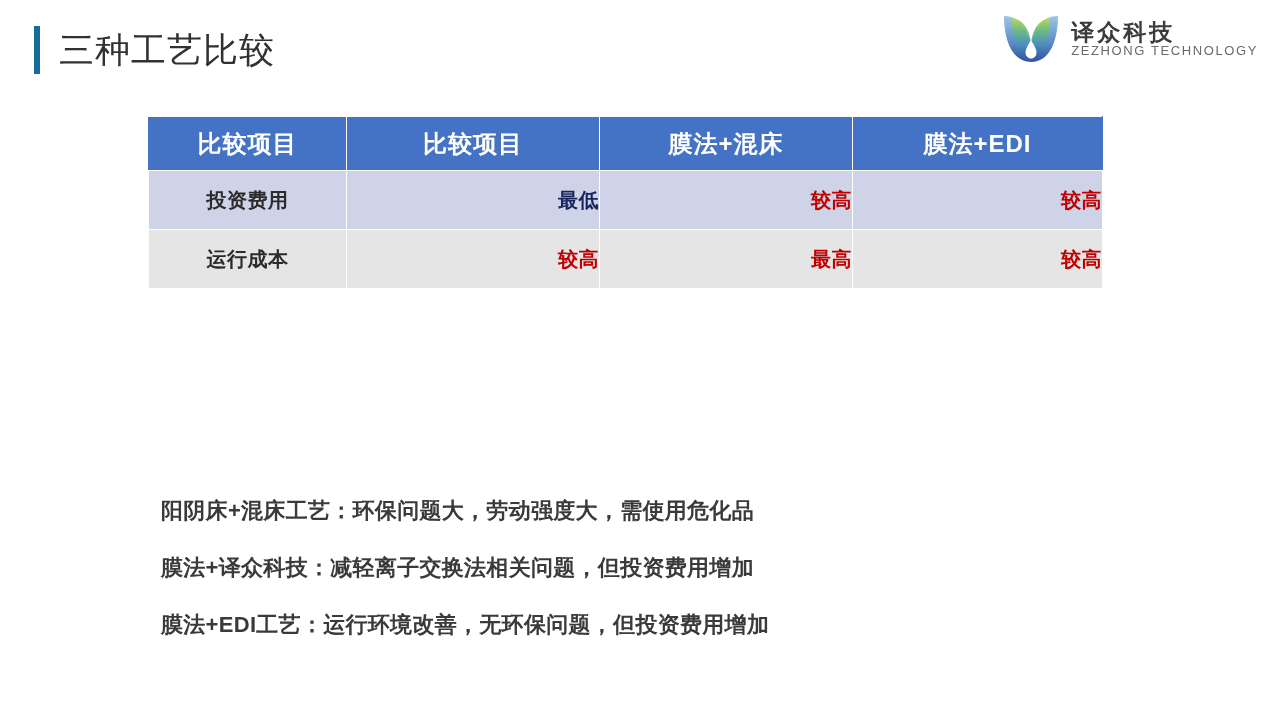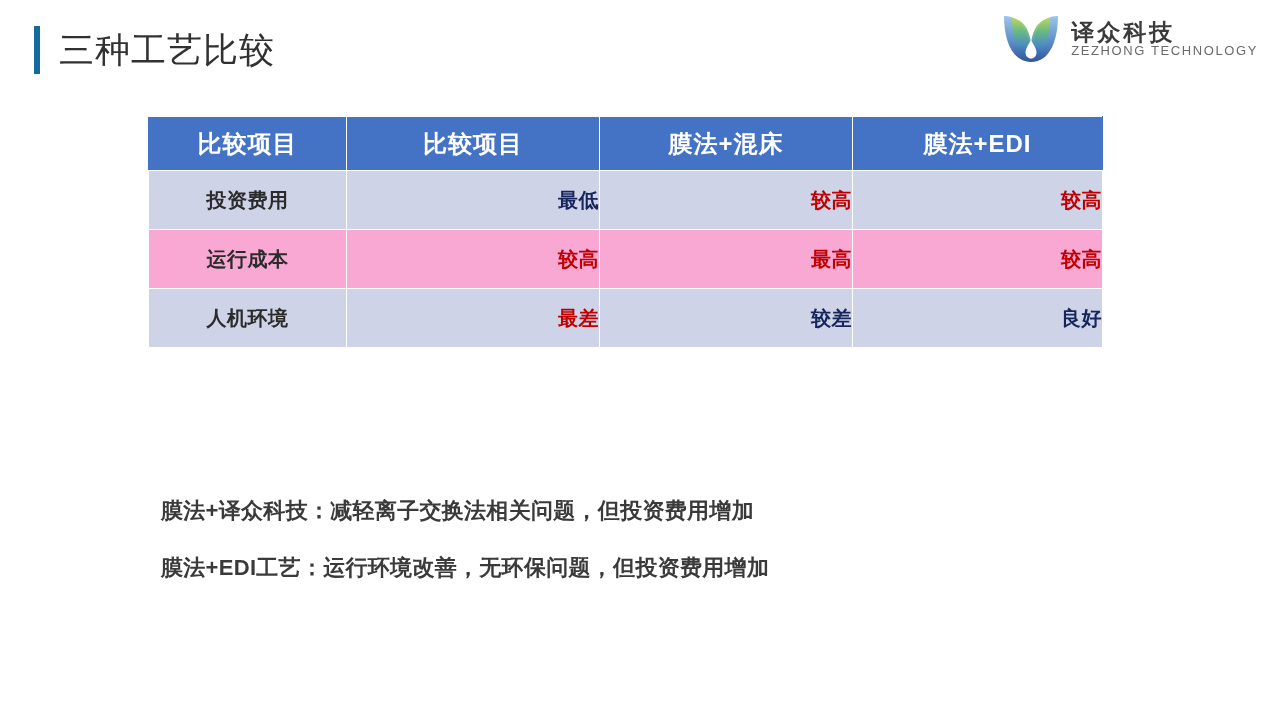--- a/index.html
+++ b/index.html
@@ -58,21 +58,21 @@
     background:#4472c4; color:#ffffff;
     font-size:24px; font-weight:700; height:54px;
     letter-spacing:1px;
     border-left-color:#4472c4; border-top-color:#4472c4;
   }
   thead th:first-child { border-left-color:#4472c4; }
   thead th:last-child  { border-right-color:#4472c4; }
 
   tbody tr { height:59px; }
   tbody tr.band-a td { background:#ced3e7; }
-  tbody tr.band-b td { background:#f9a8d4; }
+  tbody tr.band-b td { background:#e5e5e5; }
 
   td.item {
     color:#2b2b2b; font-size:20px; font-weight:700; letter-spacing:0.5px;
   }
   td.val {
     font-size:20px; font-weight:700; letter-spacing:0.5px;text-align:right;
   }
   td.val.blue { color:#17255c; }
   td.val.red  { color:#c00000; }
 
@@ -146,27 +146,22 @@
         <td class="val blue">最低</td>
         <td class="val red">较高</td>
         <td class="val red">较高</td>
       </tr>
       <tr class="band-b">
         <td class="item">运行成本</td>
         <td class="val red">较高</td>
         <td class="val red">最高</td>
         <td class="val red">较高</td>
       </tr>
-      <tr class="band-a">
-        <td class="item">人机环境</td>
-        <td class="val red">最差</td>
-        <td class="val blue">较差</td>
-        <td class="val blue">良好</td>
-      </tr>
     </tbody>
   </table>
 
   <div class="notes">
+    <div class="note">阳阴床+混床工艺：环保问题大，劳动强度大，需使用危化品</div>
     <div class="note">膜法+译众科技：减轻离子交换法相关问题，但投资费用增加</div>
     <div class="note">膜法+EDI工艺：运行环境改善，无环保问题，但投资费用增加</div>
   </div>
 
 </div>
 
 </body></html>

